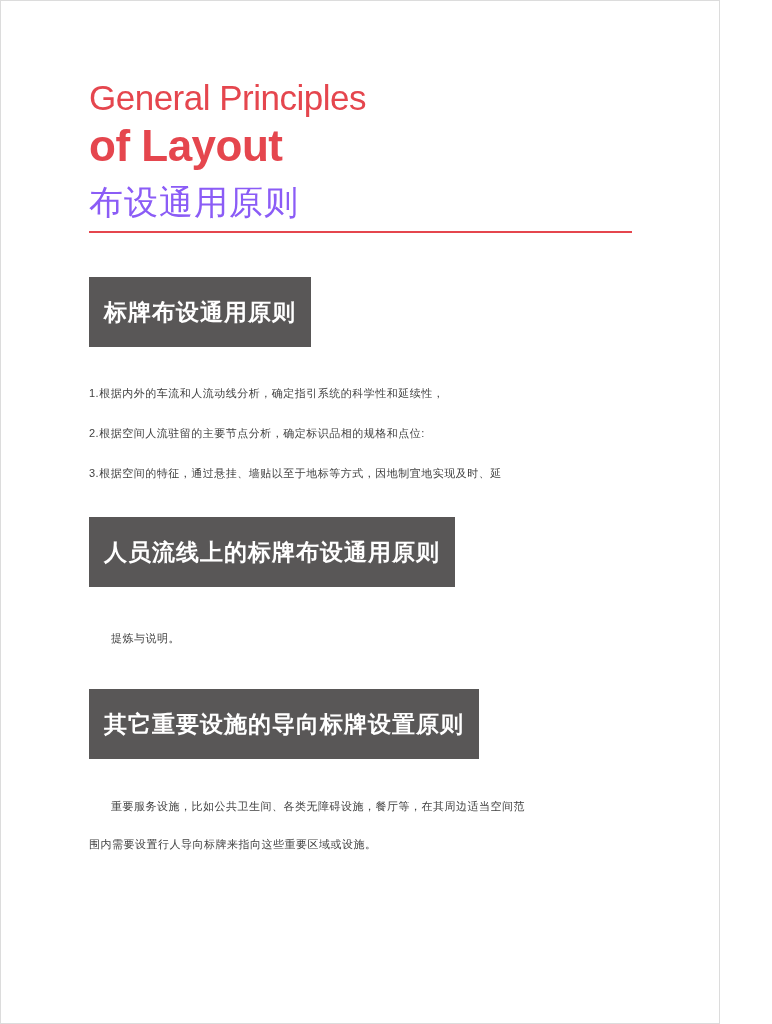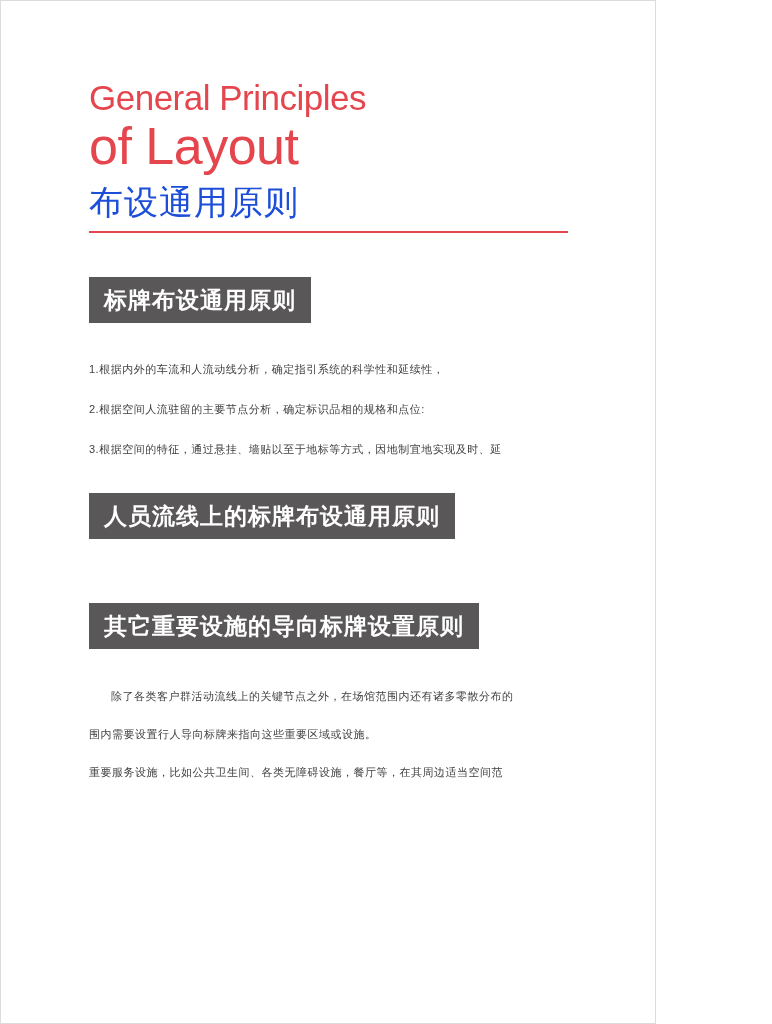--- a/index.html
+++ b/index.html
@@ -8,66 +8,66 @@
     --body-text: #3f3f3f;
     --page-border: #dcdcdc;
   }
   * { margin: 0; padding: 0; box-sizing: border-box; }
   html, body { background: #ffffff; }
   body {
     font-family: "Liberation Sans", "DejaVu Sans", sans-serif;
     width: 772px;
   }
   .page {
-    width: 656px;
+    width: 720px;
     height: 1024px;
     background: #ffffff;
     border: 1px solid var(--page-border);
     overflow: hidden;
   }
   .content {
     padding: 76px 87px 0 88px;
   }
   .title-en-line1 {
     color: var(--accent-red);
     font-size: 35px;
     line-height: 42px;
     font-weight: 400;
     letter-spacing: -0.5px;
   }
   .title-en-line2 {
     color: var(--accent-red);
-    font-size: 52px;
+    font-size: 44px;
     line-height: 46px;
-    font-weight: 400;
+    font-weight: 700;
     margin-top: 4px;
     letter-spacing: -0.5px;
   }
   .title-zh {
-    color: #1d4ed8;
+    color: #8b5cf6;
     font-size: 34px;
     line-height: 42px;
     font-weight: 500;
     margin-top: 12px;
     letter-spacing: 1px;
   }
   .divider {
     height: 2px;
     background: var(--accent-red);
     margin-top: 8px;
     width: 100%;
   }
   .section-heading {
     display: inline-block;
     background: var(--heading-bg);
     color: #ffffff;
     font-size: 23px;
     font-weight: 700;
     line-height: 26px;
-    padding: 10px 15px;
+    padding: 22px 15px;
     letter-spacing: 1px;
   }
   .section-1 .section-heading { margin-top: 44px; }
   .section-2 .section-heading { margin-top: 24px; }
   .section-3 .section-heading { margin-top: 32px; }
   .body-block {
     color: var(--body-text);
     font-size: 11px;
     letter-spacing: 0.5px;
   }
@@ -96,26 +96,26 @@
       <div class="body-block list">
         <div class="line">1.根据内外的车流和人流动线分析，确定指引系统的科学性和延续性，</div>
         <div class="line">2.根据空间人流驻留的主要节点分析，确定标识品相的规格和点位:</div>
         <div class="line">3.根据空间的特征，通过悬挂、墙贴以至于地标等方式，因地制宜地实现及时、延</div>
       </div>
     </div>
 
     <div class="section section-2">
       <div class="section-heading">人员流线上的标牌布设通用原则</div>
       <div class="body-block para">
+        <div class="line">提炼与说明。</div>
       </div>
     </div>
 
     <div class="section section-3">
       <div class="section-heading">其它重要设施的导向标牌设置原则</div>
       <div class="body-block para">
-        <div class="line">除了各类客户群活动流线上的关键节点之外，在场馆范围内还有诸多零散分布的</div>
+        <div class="line">重要服务设施，比如公共卫生间、各类无障碍设施，餐厅等，在其周边适当空间范</div>
         <div class="line">围内需要设置行人导向标牌来指向这些重要区域或设施。</div>
-        <div class="line">重要服务设施，比如公共卫生间、各类无障碍设施，餐厅等，在其周边适当空间范</div>
       </div>
     </div>
 
   </div>
 </div>
 
 </body></html>

